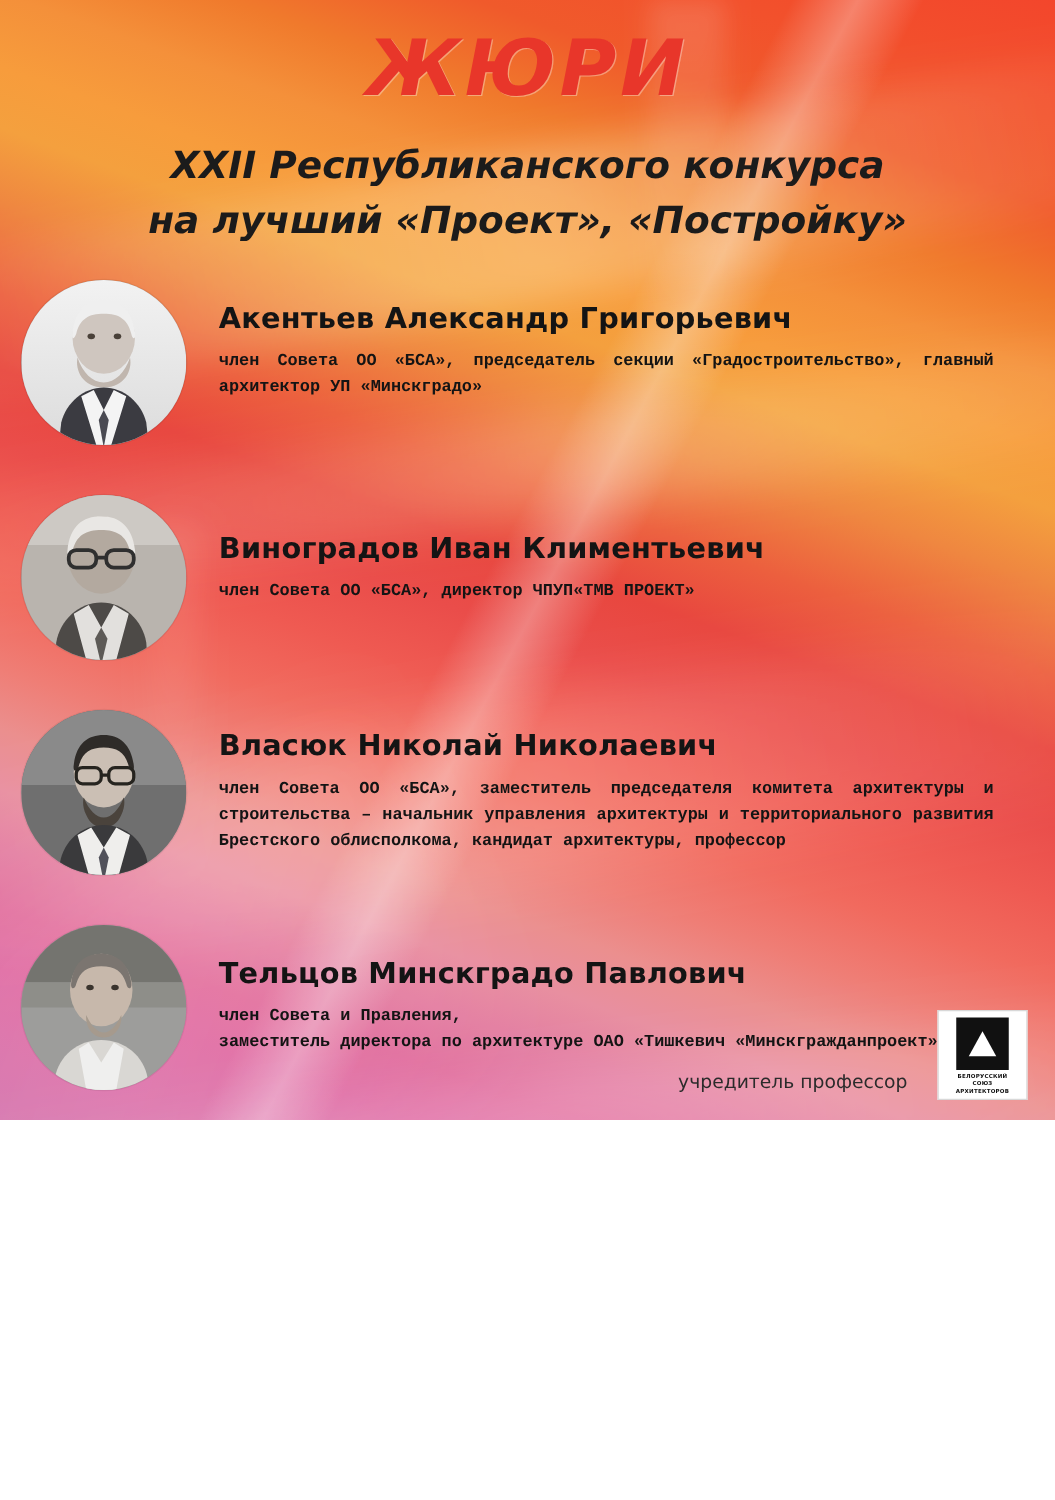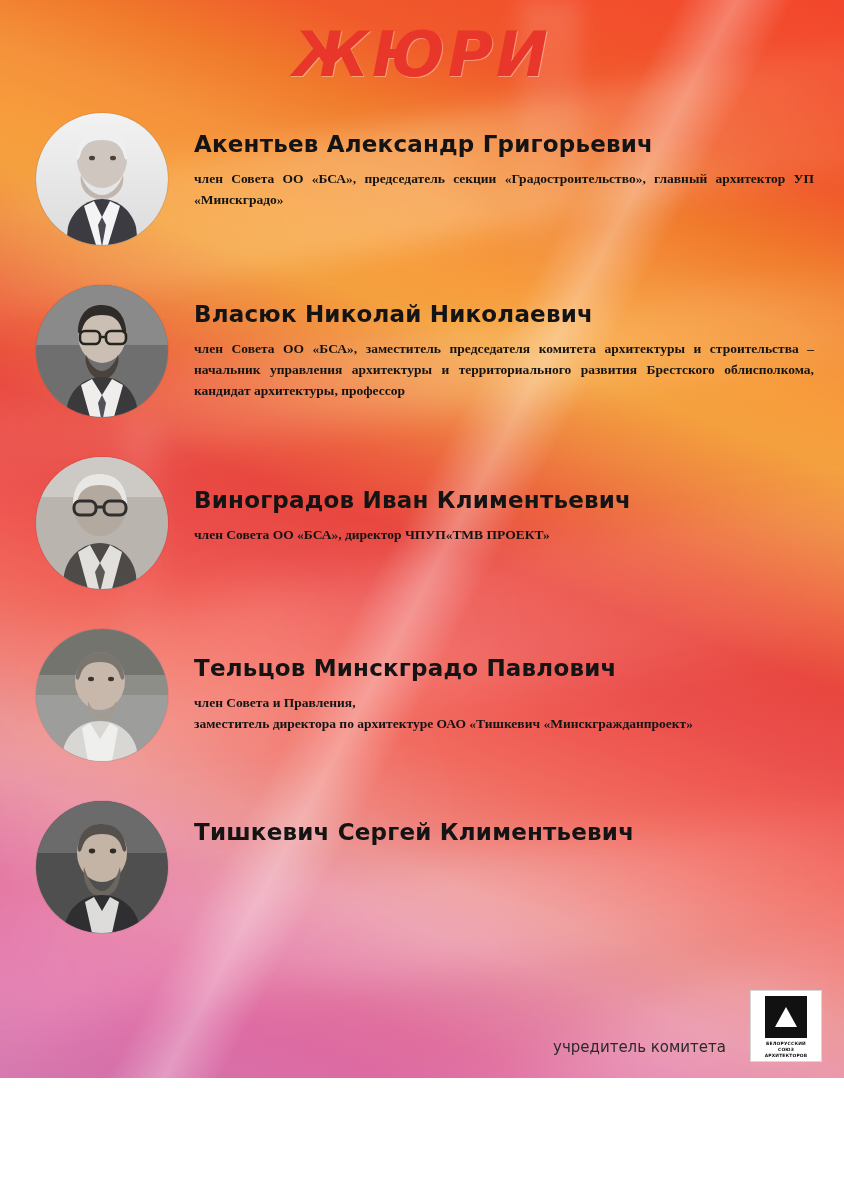--- a/index.html
+++ b/index.html
@@ -9,21 +9,21 @@
   body {
     width: 844px;
     height: 1200px;
     font-family: "Liberation Sans", sans-serif;
     overflow: hidden;
   }
 
   #poster {
     position: relative;
     width: 844px;
-    height: 1078px;
+    height: 896px;
     overflow: hidden;
     background:
       linear-gradient(118deg,
         rgba(255,255,255,0.00) 0%,
         rgba(255,255,255,0.00) 48%,
         rgba(255,255,255,0.30) 52%,
         rgba(255,255,255,0.00) 56%,
         rgba(255,255,255,0.00) 100%),
       linear-gradient(200deg,
         #f3462c 0%,
@@ -138,21 +138,21 @@
   .jury-list {
     position: relative;
     z-index: 3;
     margin-top: 26px;
   }
   .jury-member {
     position: relative;
     display: flex;
     align-items: flex-start;
     min-height: 150px;
-    padding: 0 26px 0 36px;
+    padding: 0 26px 0 17px;
     margin-bottom: 22px;
   }
   .photo {
     flex: 0 0 auto;
     width: 132px;
     height: 132px;
     border-radius: 50%;
     overflow: hidden;
     position: relative;
     background: #8d8d8d;
@@ -166,21 +166,21 @@
   }
   .member-name {
     font-family: "DejaVu Sans", sans-serif;
     font-weight: bold;
     font-size: 23px;
     color: #141414;
     margin: 0 0 12px 0;
     letter-spacing: 0.2px;
   }
   .member-role {
-    font-family: Liberation Serif, serif;
+    font-family: Liberation Mono, monospace;
     font-weight: bold;
     font-size: 13.5px;
     line-height: 1.55;
     color: #141414;
     margin: 0;
     text-align: justify;
     max-width: 620px;
   }
   .m-1 .member-text { padding-top: 18px; }
   .m-2 .member-text { padding-top: 30px; }
@@ -254,20 +254,24 @@
   <div class="streak s2"></div>
   <div class="streak s3"></div>
   <div class="streak s4"></div>
   <div class="streak s5"></div>
   <div class="streak s6"></div>
   <div class="streak v1"></div>
   <div class="streak v2"></div>
 
   <header class="poster-head">
     <h1 class="title-main">ЖЮРИ</h1>
+    <div class="title-sub">
+      <span class="line1">XXII  Республиканского конкурса</span>
+      <span class="line2">на лучший «Проект», «Постройку»</span>
+    </div>
   </header>
 
   <section class="jury-list">
 
     <div class="jury-member m-1">
       <div class="photo">
         <svg width="132" height="132" viewBox="0 0 132 132" aria-hidden="true">
           <defs>
             <linearGradient id="bg1" x1="0" y1="0" x2="0" y2="1">
               <stop offset="0%" stop-color="#f2f2f2"></stop>
@@ -284,20 +288,41 @@
           <ellipse cx="56" cy="45" rx="3" ry="2.3" fill="#4a4139"></ellipse>
           <ellipse cx="77" cy="45" rx="3" ry="2.3" fill="#4a4139"></ellipse>
         </svg>
       </div>
       <div class="member-text">
         <h2 class="member-name">Акентьев Александр Григорьевич</h2>
         <p class="member-role">член Совета ОО «БСА», председатель секции «Градостроительство», главный архитектор УП «Минскградо»</p>
       </div>
     </div>
 
+    <div class="jury-member m-2">
+      <div class="photo">
+        <svg width="132" height="132" viewBox="0 0 132 132" aria-hidden="true">
+          <rect width="132" height="132" fill="#b9b4ae"></rect>
+          <rect y="0" width="132" height="40" fill="#cdc9c4"></rect>
+          <ellipse cx="64" cy="48" rx="27" ry="31" fill="#b3a99f"></ellipse>
+          <path d="M37 44c2-19 12-27 27-27s25 9 27 27c1 7-3 7-4 1-3-13-11-17-23-17s-20 4-23 17c-1 6-5 6-4-1z" fill="#e9e7e4"></path>
+          <rect x="38" y="44" width="22" height="14" rx="6" fill="none" stroke="#2f2f2f" stroke-width="3"></rect>
+          <rect x="68" y="44" width="22" height="14" rx="6" fill="none" stroke="#2f2f2f" stroke-width="3"></rect>
+          <line x1="60" y1="50" x2="68" y2="50" stroke="#2f2f2f" stroke-width="3"></line>
+          <path d="M64 86c18 0 33 14 36 32l1 14H27l1-14c3-18 18-32 36-32z" fill="#4d4a47"></path>
+          <path d="M54 88l10 18 10-18 12 7-10 37H52L42 95z" fill="#e2e0dd"></path>
+          <path d="M64 106l-5 9 5 21 5-21z" fill="#5d5a56"></path>
+        </svg>
+      </div>
+      <div class="member-text">
+        <h2 class="member-name">Виноградов Иван Климентьевич</h2>
+        <p class="member-role">член Совета ОО «БСА», директор ЧПУП«ТМВ ПРОЕКТ»</p>
+      </div>
+    </div>
+
     <div class="jury-member m-3">
       <div class="photo">
         <svg width="132" height="132" viewBox="0 0 132 132" aria-hidden="true">
           <rect width="132" height="132" fill="#6f6f6f"></rect>
           <rect width="132" height="60" fill="#8a8a8a"></rect>
           <ellipse cx="66" cy="50" rx="24" ry="28" fill="#cbbfb4"></ellipse>
           <path d="M42 44c2-17 11-24 24-24s22 8 24 24c1 6-3 6-4 1-3-11-9-15-20-15s-17 4-20 15c-1 5-5 5-4-1z" fill="#2e2b28"></path>
           <path d="M50 70c4 10 10 16 16 16s12-6 16-16c0 0 2 6-2 14-3 7-8 10-14 10s-11-3-14-10c-4-8-2-14-2-14z" fill="#4a433c"></path>
           <rect x="44" y="46" width="20" height="13" rx="5" fill="none" stroke="#26241f" stroke-width="2.6"></rect>
           <rect x="70" y="46" width="20" height="13" rx="5" fill="none" stroke="#26241f" stroke-width="2.6"></rect>
@@ -306,41 +331,20 @@
           <path d="M56 94l10 16 10-16 11 6-9 32H54l-9-32z" fill="#efeeec"></path>
           <path d="M66 110l-4 8 4 20 4-20z" fill="#51515a"></path>
         </svg>
       </div>
       <div class="member-text">
         <h2 class="member-name">Власюк Николай Николаевич</h2>
         <p class="member-role">член Совета ОО «БСА», заместитель председателя комитета архитектуры и строительства – начальник управления архитектуры и территориального развития Брестского облисполкома, кандидат архитектуры, профессор</p>
       </div>
     </div>
 
-    <div class="jury-member m-2">
-      <div class="photo">
-        <svg width="132" height="132" viewBox="0 0 132 132" aria-hidden="true">
-          <rect width="132" height="132" fill="#b9b4ae"></rect>
-          <rect y="0" width="132" height="40" fill="#cdc9c4"></rect>
-          <ellipse cx="64" cy="48" rx="27" ry="31" fill="#b3a99f"></ellipse>
-          <path d="M37 44c2-19 12-27 27-27s25 9 27 27c1 7-3 7-4 1-3-13-11-17-23-17s-20 4-23 17c-1 6-5 6-4-1z" fill="#e9e7e4"></path>
-          <rect x="38" y="44" width="22" height="14" rx="6" fill="none" stroke="#2f2f2f" stroke-width="3"></rect>
-          <rect x="68" y="44" width="22" height="14" rx="6" fill="none" stroke="#2f2f2f" stroke-width="3"></rect>
-          <line x1="60" y1="50" x2="68" y2="50" stroke="#2f2f2f" stroke-width="3"></line>
-          <path d="M64 86c18 0 33 14 36 32l1 14H27l1-14c3-18 18-32 36-32z" fill="#4d4a47"></path>
-          <path d="M54 88l10 18 10-18 12 7-10 37H52L42 95z" fill="#e2e0dd"></path>
-          <path d="M64 106l-5 9 5 21 5-21z" fill="#5d5a56"></path>
-        </svg>
-      </div>
-      <div class="member-text">
-        <h2 class="member-name">Виноградов Иван Климентьевич</h2>
-        <p class="member-role">член Совета ОО «БСА», директор ЧПУП«ТМВ ПРОЕКТ»</p>
-      </div>
-    </div>
-
     <div class="jury-member m-4">
       <div class="photo">
         <svg width="132" height="132" viewBox="0 0 132 132" aria-hidden="true">
           <rect width="132" height="132" fill="#9d9d9b"></rect>
           <rect y="0" width="132" height="46" fill="#74746f"></rect>
           <rect y="46" width="132" height="20" fill="#8e8e89"></rect>
           <ellipse cx="64" cy="52" rx="25" ry="29" fill="#c7b8ab"></ellipse>
           <path d="M40 46c2-16 11-23 24-23s22 8 24 23c1 6-3 6-4 1-3-10-9-14-20-14s-17 4-20 14c-1 5-5 5-4-1z" fill="#7b7570"></path>
           <path d="M52 72c4 9 9 14 14 14s10-5 14-14c1 8-4 18-14 18s-15-10-14-18z" fill="#a69a8d"></path>
           <ellipse cx="55" cy="50" rx="3" ry="2.2" fill="#3a342e"></ellipse>
@@ -371,21 +375,21 @@
         </svg>
       </div>
       <div class="member-text">
         <h2 class="member-name">Тишкевич Сергей Климентьевич</h2>
       </div>
     </div>
 
   </section>
 
   <footer class="poster-foot">
-    <div class="foot-caption">учредитель комитета</div>
+    <div class="foot-caption">учредитель профессор</div>
     <div class="logo-box">
       <div class="logo-mark">
         <span class="tri"></span>
       </div>
       <div class="logo-caption">
         <div>БЕЛОРУССКИЙ</div>
         <div>СОЮЗ</div>
         <div>АРХИТЕКТОРОВ</div>
       </div>
     </div>

